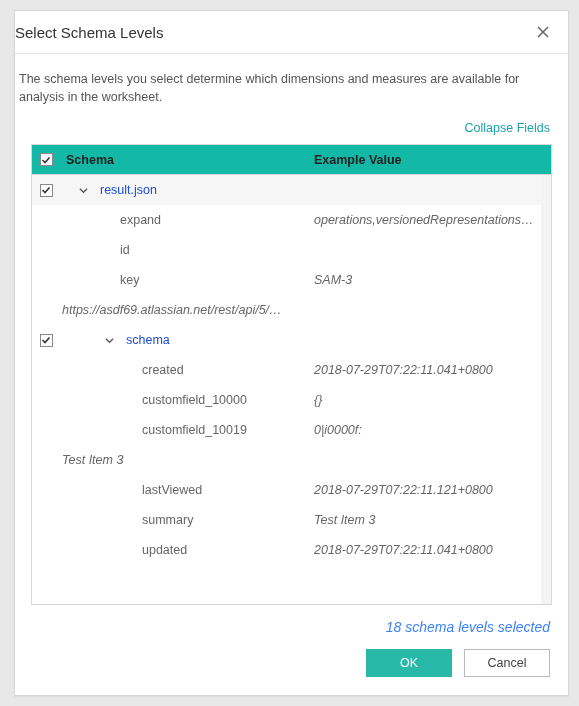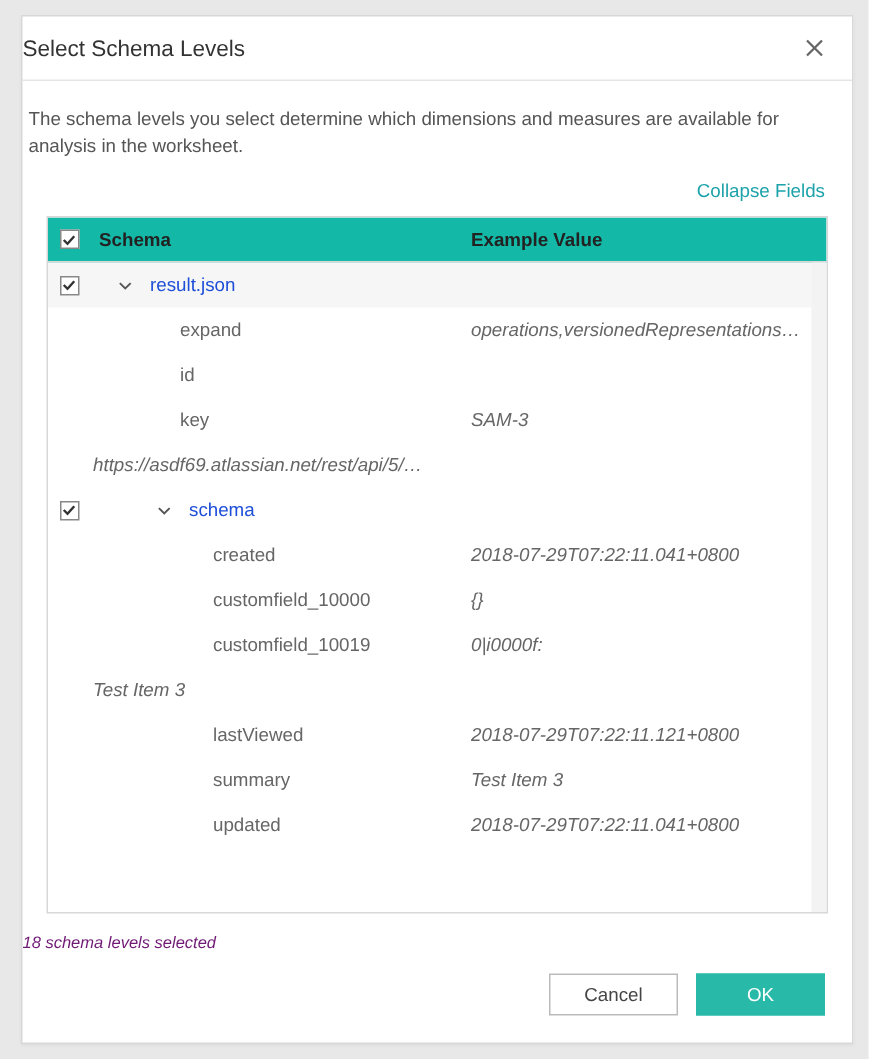--- a/index.html
+++ b/index.html
@@ -107,24 +107,24 @@
   .indent-2 { padding-left: 82px; }
   .example-cell {
     font-style: italic;
     color: #666;
     white-space: nowrap;
     overflow: hidden;
     text-overflow: ellipsis;
     padding-right: 14px;
   }
   .status-row {
-    text-align: left;
+    text-align: right;
     font-style: italic;
-    color: #701a75;
-    font-size: 11px;
+    color: #3b82f6;
+    font-size: 14px;
     padding: 14px 18px 6px 0;
   }
   .footer {
     display: flex;
     justify-content: flex-end;
     gap: 12px;
     padding: 8px 18px 18px 0;
   }
   .btn {
     min-width: 86px;
@@ -280,17 +280,17 @@
       </div>
 
     </div>
 
     <div class="scroll-hint"></div>
   </div>
 
   <div class="status-row">18 schema levels selected</div>
 
   <div class="footer">
+    <button class="btn btn-primary">OK</button>
     <button class="btn">Cancel</button>
-    <button class="btn btn-primary">OK</button>
   </div>
 
 </div>
 
 </body></html>

